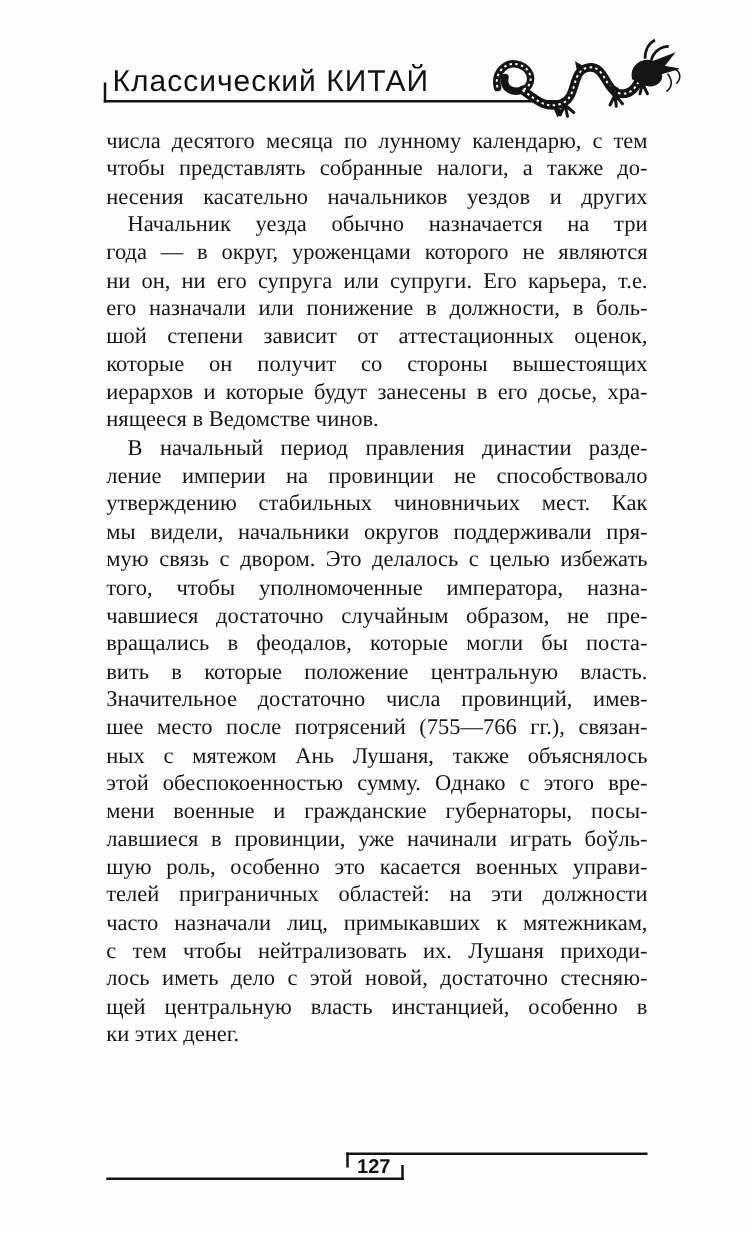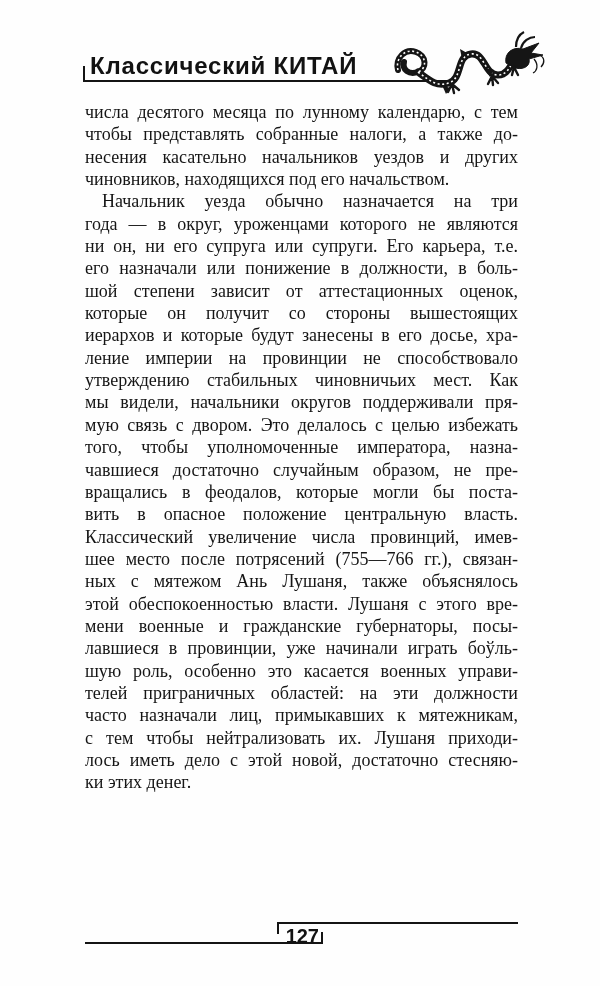--- a/index.html
+++ b/index.html
@@ -13,21 +13,21 @@
     width: 600px; height: 986px;
     background: #fefefe;
     color: #161616;
   }
 
   
   .header-title {
     position: absolute;
     left: 90px; top: 52px;
     font-family: "Liberation Sans", sans-serif;
-    font-weight: bold;
+    font-weight: normal;
     font-size: 24px;
     letter-spacing: 0.8px;
     color: #121212;
     white-space: nowrap;
   }
   .header-rule {
     position: absolute;
     left: 83px; top: 80px;
     width: 374px; height: 2px;
     background: #141414;
@@ -86,24 +86,24 @@
   .footer-tick-up {
     position: absolute;
     left: 321px; top: 932px;
     width: 2px; height: 12px;
     background: #141414;
   }
   .page-number {
     position: absolute;
     left: 279px; top: 925px;
     width: 40px;
-    text-align: right;
+    text-align: center;
     font-family: "Liberation Sans", sans-serif;
     font-weight: bold;
-    font-size: 20px;
+    font-size: 16px;
     color: #121212;
   }
 </style>
 </head>
 <body>
 
 <div class="page">
 
   <div>
     <div class="header-title">Классический КИТАЙ</div>
@@ -139,49 +139,51 @@
         <path d="M122,39 l-2,8 m2,-8 l4,8"></path>
       </g>
     </svg>
   </div>
 
   <div class="text-block">
 
     <div class="line j">числа десятого месяца по лунному календарю, с тем</div>
     <div class="line j">чтобы представлять собранные налоги, а также до-</div>
     <div class="line j">несения касательно начальников уездов и других</div>
-    <div class="line last">чиновников, находящихся под его начальством.</div>
 
     <div class="line j indent">Начальник уезда обычно назначается на три</div>
     <div class="line j">года — в округ, уроженцами которого не являются</div>
     <div class="line j">ни он, ни его супруга или супруги. Его карьера, т.е.</div>
     <div class="line j">его назначали или понижение в должности, в боль-</div>
     <div class="line j">шой степени зависит от аттестационных оценок,</div>
     <div class="line j">которые он получит со стороны вышестоящих</div>
     <div class="line j">иерархов и которые будут занесены в его досье, хра-</div>
+    <div class="line last">нящееся в Ведомстве чинов.</div>
 
+    <div class="line j indent">В начальный период правления династии разде-</div>
     <div class="line j">ление империи на провинции не способствовало</div>
     <div class="line j">утверждению стабильных чиновничьих мест. Как</div>
     <div class="line j">мы видели, начальники округов поддерживали пря-</div>
     <div class="line j">мую связь с двором. Это делалось с целью избежать</div>
     <div class="line j">того, чтобы уполномоченные императора, назна-</div>
     <div class="line j">чавшиеся достаточно случайным образом, не пре-</div>
     <div class="line j">вращались в феодалов, которые могли бы поста-</div>
-    <div class="line j">вить в опасное положение центральную власть.</div>
-    <div class="line j">Классический увеличение числа провинций, имев-</div>
+    <div class="line j">вить в которые положение центральную власть.</div>
+    <div class="line j">Значительное достаточно числа провинций, имев-</div>
     <div class="line j">шее место после потрясений (755—766 гг.), связан-</div>
     <div class="line j">ных с мятежом Ань Лушаня, также объяснялось</div>
-    <div class="line j">этой обеспокоенностью власти. Лушаня с этого вре-</div>
+    <div class="line j">этой обеспокоенностью сумму. Однако с этого вре-</div>
     <div class="line j">мени военные и гражданские губернаторы, посы-</div>
     <div class="line j">лавшиеся в провинции, уже начинали играть боўль-</div>
     <div class="line j">шую роль, особенно это касается военных управи-</div>
     <div class="line j">телей приграничных областей: на эти должности</div>
     <div class="line j">часто назначали лиц, примыкавших к мятежникам,</div>
     <div class="line j">с тем чтобы нейтрализовать их. Лушаня приходи-</div>
     <div class="line j">лось иметь дело с этой новой, достаточно стесняю-</div>
+    <div class="line j">щей центральную власть инстанцией, особенно в</div>
     <div class="line last">ки этих денег.</div>
   </div>
 
   <div>
     <div class="footer-rule-top"></div>
     <div class="footer-tick-down"></div>
     <div class="footer-rule-bottom"></div>
     <div class="footer-tick-up"></div>
     <div class="page-number">127</div>
   </div>

